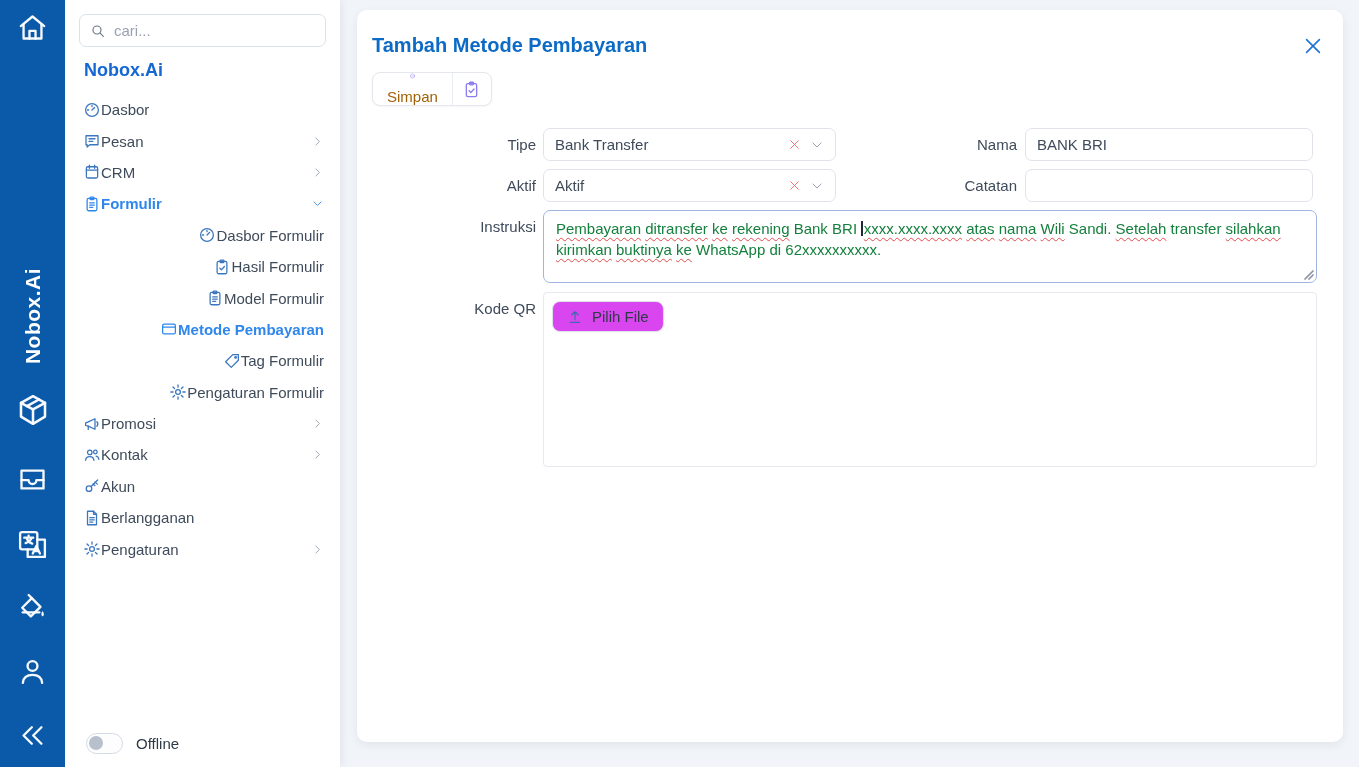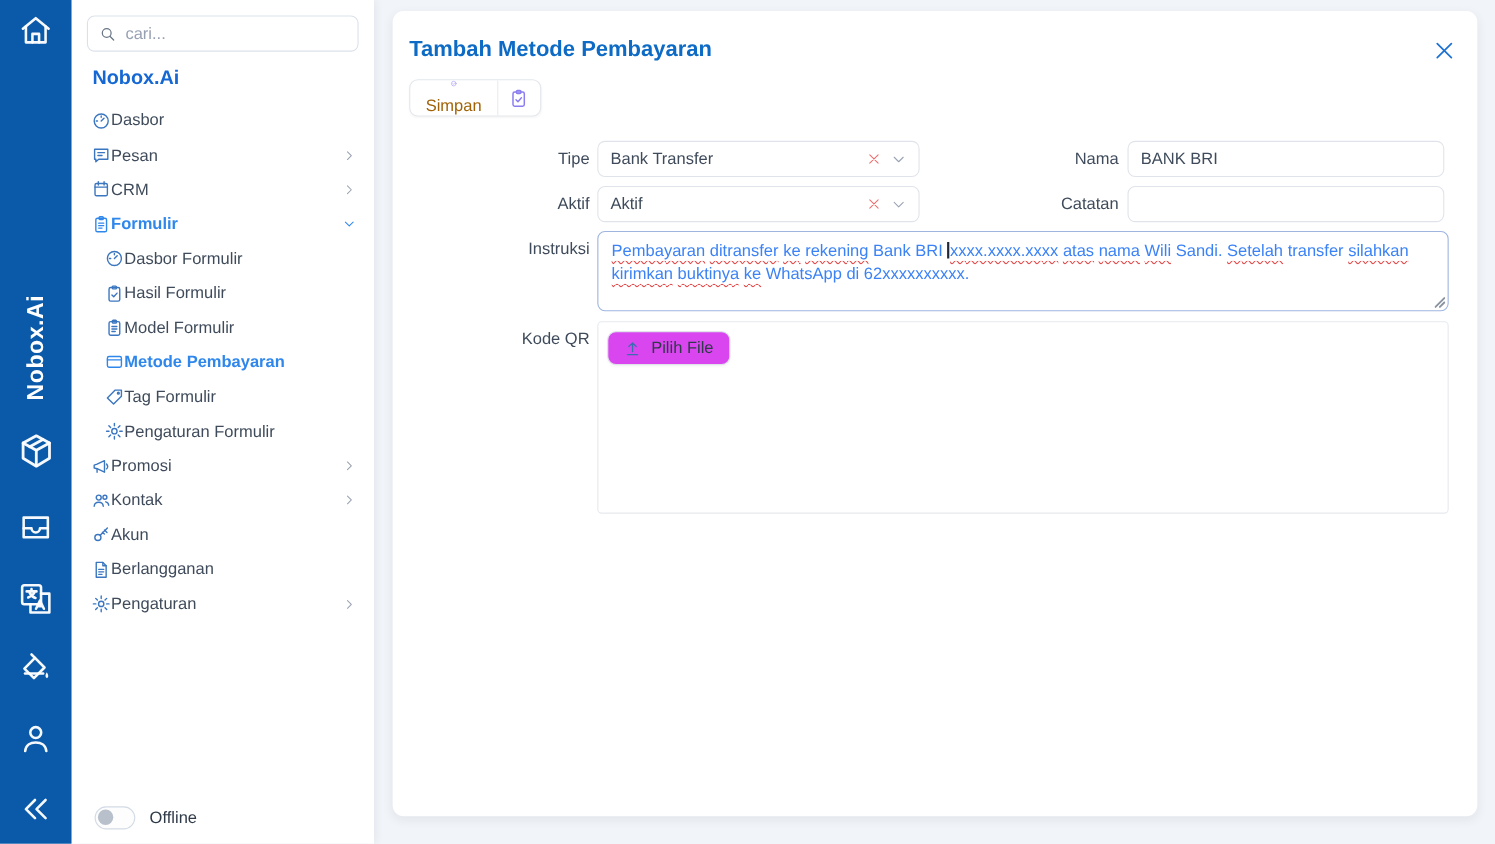--- a/index.html
+++ b/index.html
@@ -25,21 +25,21 @@
   .search{position:absolute;left:14px;top:14px;width:247px;height:33px;border:1px solid #dbe1ea;
     border-radius:7px;display:flex;align-items:center;padding:0 10px;gap:8px;background:#fff;}
   .search .sic{width:16px;height:16px;color:#6b7686;flex:none;}
   .search input{border:none;outline:none;flex:1;font-size:15px;color:var(--text);font-family:inherit;background:transparent;}
   .search input::placeholder{color:var(--muted);}
   .sb-brand{position:absolute;left:19px;top:60px;font-size:18px;font-weight:700;color:var(--brand-blue);}
   .nav{position:absolute;left:8px;right:6px;top:94px;}
   .nav-item{display:flex;align-items:center;height:31.4px;padding:0 10px;font-size:15px;
     color:var(--text);cursor:pointer;border-radius:6px;}
   .nav-item .nic{width:18px;height:18px;color:var(--icon-blue);flex:none;}
-  .nav-item.sub{padding-left:22px;}
+  .nav-item.sub{padding-left:22px;justify-content:flex-end;}
   .nav-item .chev{margin-left:auto;width:13px;height:13px;color:#98a1af;}
   .nav-item.active{color:var(--active-blue);font-weight:600;}
   .nav-item.active .nic,.nav-item.active .chev{color:var(--active-blue);}
   .offline{position:absolute;left:21px;bottom:13px;display:flex;align-items:center;gap:13px;}
   .toggle{width:37px;height:21px;border:1.5px solid #d3dbe6;border-radius:11px;position:relative;background:#fdfdfe;cursor:pointer;}
   .toggle .knob{position:absolute;left:2px;top:2px;width:14px;height:14px;border-radius:50%;background:#b8c0cc;}
   .offline-lbl{font-size:15px;color:#2f3a48;}
 
   
   .main{position:fixed;left:340px;right:0;top:0;bottom:0;background:var(--page-bg);}
@@ -60,21 +60,21 @@
   .ctl{position:absolute;height:33px;border:1px solid var(--border);border-radius:7px;background:#fff;
     display:flex;align-items:center;padding:0 11px;font-size:15px;color:var(--text);}
   .ctl.sel{left:186px;width:293px;cursor:pointer;}
   .ctl.inp{left:668px;width:288px;}
   .sel .tools{margin-left:auto;display:flex;align-items:center;gap:9px;}
   .sel .xic{width:13px;height:13px;color:var(--danger);cursor:pointer;}
   .sel .dic{width:14px;height:14px;color:#9aa3b4;}
   .row1{top:118px;} .row2{top:159px;}
 
   .textarea{position:absolute;left:186px;top:200px;width:774px;height:73px;border:1.5px solid var(--focus-border);
-    border-radius:7px;background:#fff;padding:7px 12px;font-size:15px;line-height:21px;color:#3b82f6;overflow:hidden;cursor:text;}
+    border-radius:7px;background:#fff;padding:7px 12px;font-size:15px;line-height:21px;color:#15803d;overflow:hidden;cursor:text;}
   .miss{text-decoration:underline;text-decoration-style:wavy;text-decoration-color:#e24c4c;
     text-decoration-thickness:1px;text-underline-offset:3px;}
   .caret{display:inline-block;width:1.5px;height:15px;background:#202838;vertical-align:-2px;margin-right:1px;}
   .resize{position:absolute;right:2px;bottom:2px;width:10px;height:10px;color:#8a93a0;cursor:nwse-resize;}
 
   .upload-box{position:absolute;left:186px;top:282px;width:774px;height:175px;border:1px solid #e6e9ee;
     border-radius:4px;background:#fff;}
   .pilih-btn{position:absolute;left:8px;top:8px;height:31px;padding:0 14px;border:1px solid var(--border);
     border-radius:8px;background:#d946ef;display:flex;align-items:center;gap:9px;font-size:15px;color:#2f3a48;
     box-shadow:0 1px 2px rgba(0,0,0,.03);cursor:pointer;}

